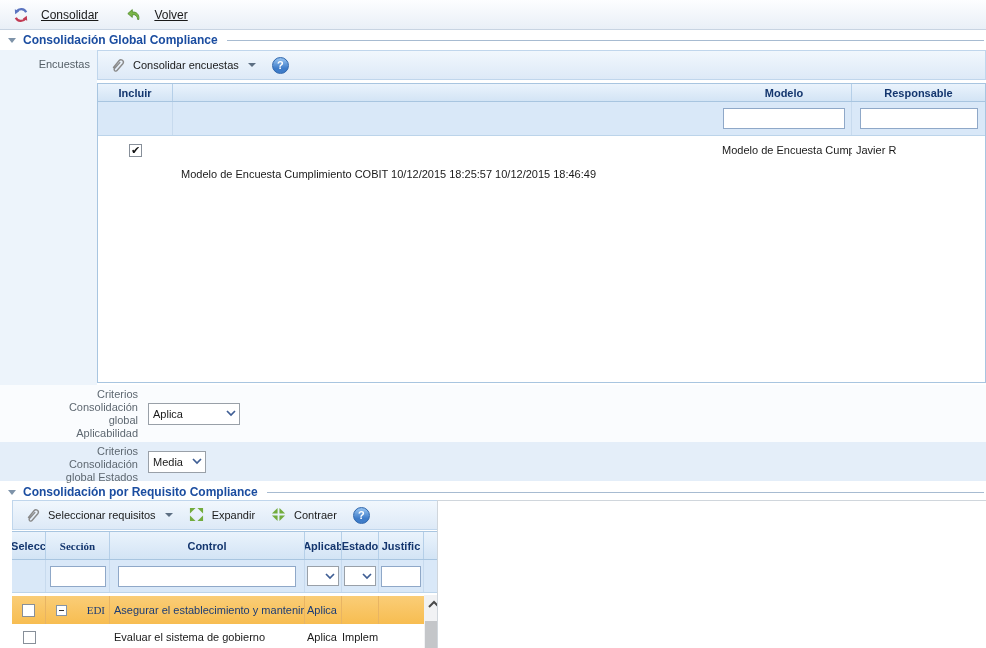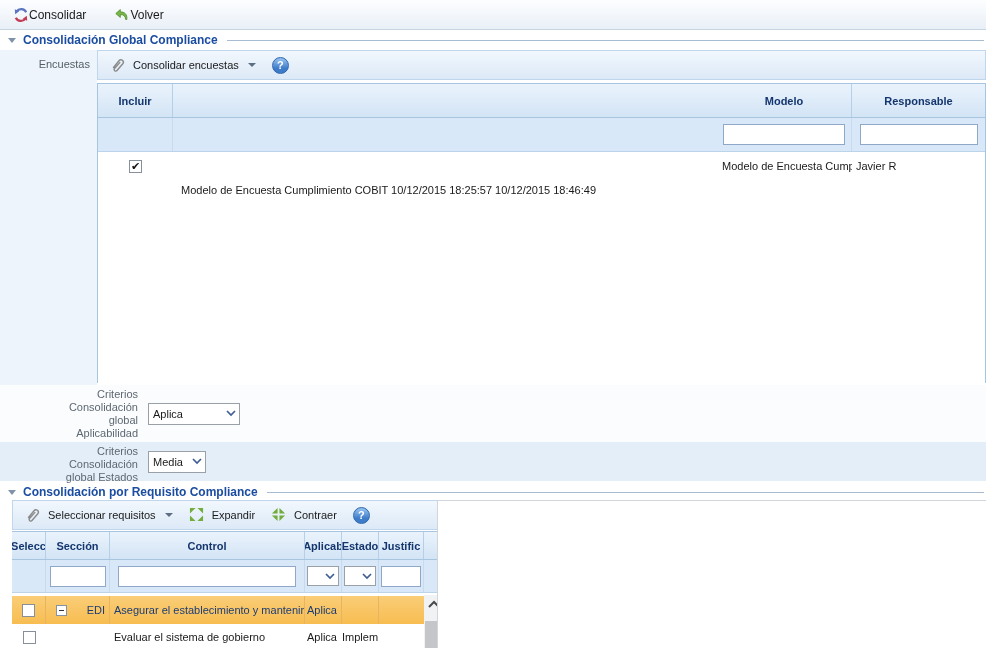--- a/index.html
+++ b/index.html
@@ -10,22 +10,22 @@
   }
   .abs { position:absolute; }
 
   
   .top-toolbar {
     left:0; top:0; width:986px; height:30px;
     background:linear-gradient(#fdfeff,#e9eff7);
     border-bottom:1px solid #c8d4e2;
     display:flex; align-items:center; padding:0 6px; gap:10px;
   }
-  .tb-btn { display:flex; align-items:center; gap:0; padding:3px 10px 3px 6px;
-    font-size:12px; color:#1a1a1a; cursor:default; border:1px solid transparent; border-radius:2px; }
+  .tb-btn { display:flex; align-items:center; gap:12px; padding:3px 10px 3px 6px;
+    font-size:12px; color:#1a1a1a; cursor:default; border:1px solid transparent; border-radius:2px;text-decoration:underline; }
   .icon16 { width:16px; height:16px; display:inline-block; }
 
   
   .sec-header { left:0; width:986px; height:17px; display:flex; align-items:center;
     gap:7px; padding-left:8px; }
   .collapse-arrow { width:0; height:0; border-left:4px solid transparent;
     border-right:4px solid transparent; border-top:5px solid #7e93a9; margin-top:2px; }
   .sec-title { font-size:12px; font-weight:bold; color:#1b4da0; white-space:nowrap; }
   .sec-line { flex:1; height:1px; background:#a7bbd1; margin:2px 2px 0 2px; }
 
@@ -71,42 +71,42 @@
   
   .combo { height:22px; background:#fff; border:1px solid #99a0a8;
     display:flex; align-items:center; }
   .combo .val { flex:1; padding-left:4px; overflow:hidden; white-space:nowrap; }
   .combo .btn { width:17px; height:100%; display:flex; align-items:center; justify-content:center; }
 
   
   #enc-label-col { left:0; top:50px; width:97px; height:335px; }
   #sec1-content { left:97px; top:50px; width:889px; height:335px; }
   #grid1 { margin-top:3px; height:300px; }
-  #grid1 .g-head { height:34px; }
+  #grid1 .g-head { height:18px; }
   #grid1 .g-filter { height:34px; }
   #grid1 .g-body { height:238px; }
   .c-incluir { width:75px; } .c-encuesta { width:544px;margin-top:48px; }
   .c-modelo { width:135px; } .c-resp { width:133px; border-right:none !important; }
   #grid1 .g-row { height:24px; margin-top:2px; }
 
   
   #crit1 { left:0; top:385px; width:986px; height:57px; background:#fafcfe; display:flex; }
   #crit2 { left:0; top:442px; width:986px; height:39px; background:#e4eef9; display:flex; }
   #crit1 .form-label, #crit2 .form-label { width:97px; padding-top:3px; }
   .crit-field { padding:0 0 0 3px; display:flex; align-items:center; }
 
   
   #sec2-header { top:483px; }
   #sec2-body { left:12px; top:500px; width:433px; height:181px; }
   #toolbar2 { width:433px; }
   #grid2 { width:432px; border:none; margin-top:1px; }
   #grid2 .g-head { height:29px; border-top:1px solid #a8c5e0; }
   #grid2 .g-filter { height:33px; }
   #grid2 .g-body { height:85px; }
-  .d-selec { width:34px; } .d-seccion { width:64px; } .d-control { width:195px; }
+  .d-selec { width:34px; } .d-seccion { width:64px;font-family:Liberation Serif, serif; } .d-control { width:195px; }
   .d-aplicab { width:37px; } .d-estado { width:37px; } .d-justific { width:45px; }
   .d-spacer { width:20px; border-right:none !important; }
   #grid2 .g-row { height:28px; width:412px; }
   .row-selected { background:linear-gradient(#facd77,#f7bd51); color:#1b3c75; margin-top:3px; }
   .row-selected .cell { border-right:1px solid #e8b463; height:100%;
     display:flex; align-items:center; }
   .row-plain { height:26px !important; }
   .expander { width:11px; height:11px; border:1px solid #8494a5; background:#fff;
     position:relative; display:inline-block; }
   .expander::after { content:""; position:absolute; left:2px; right:2px; top:4px;

